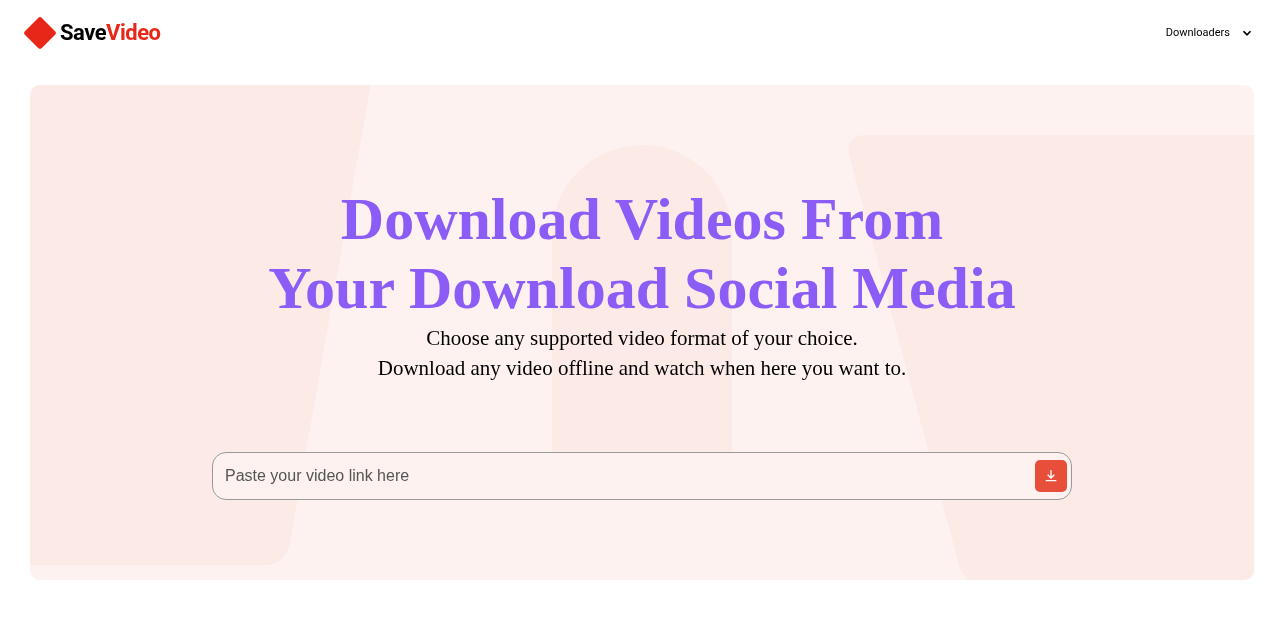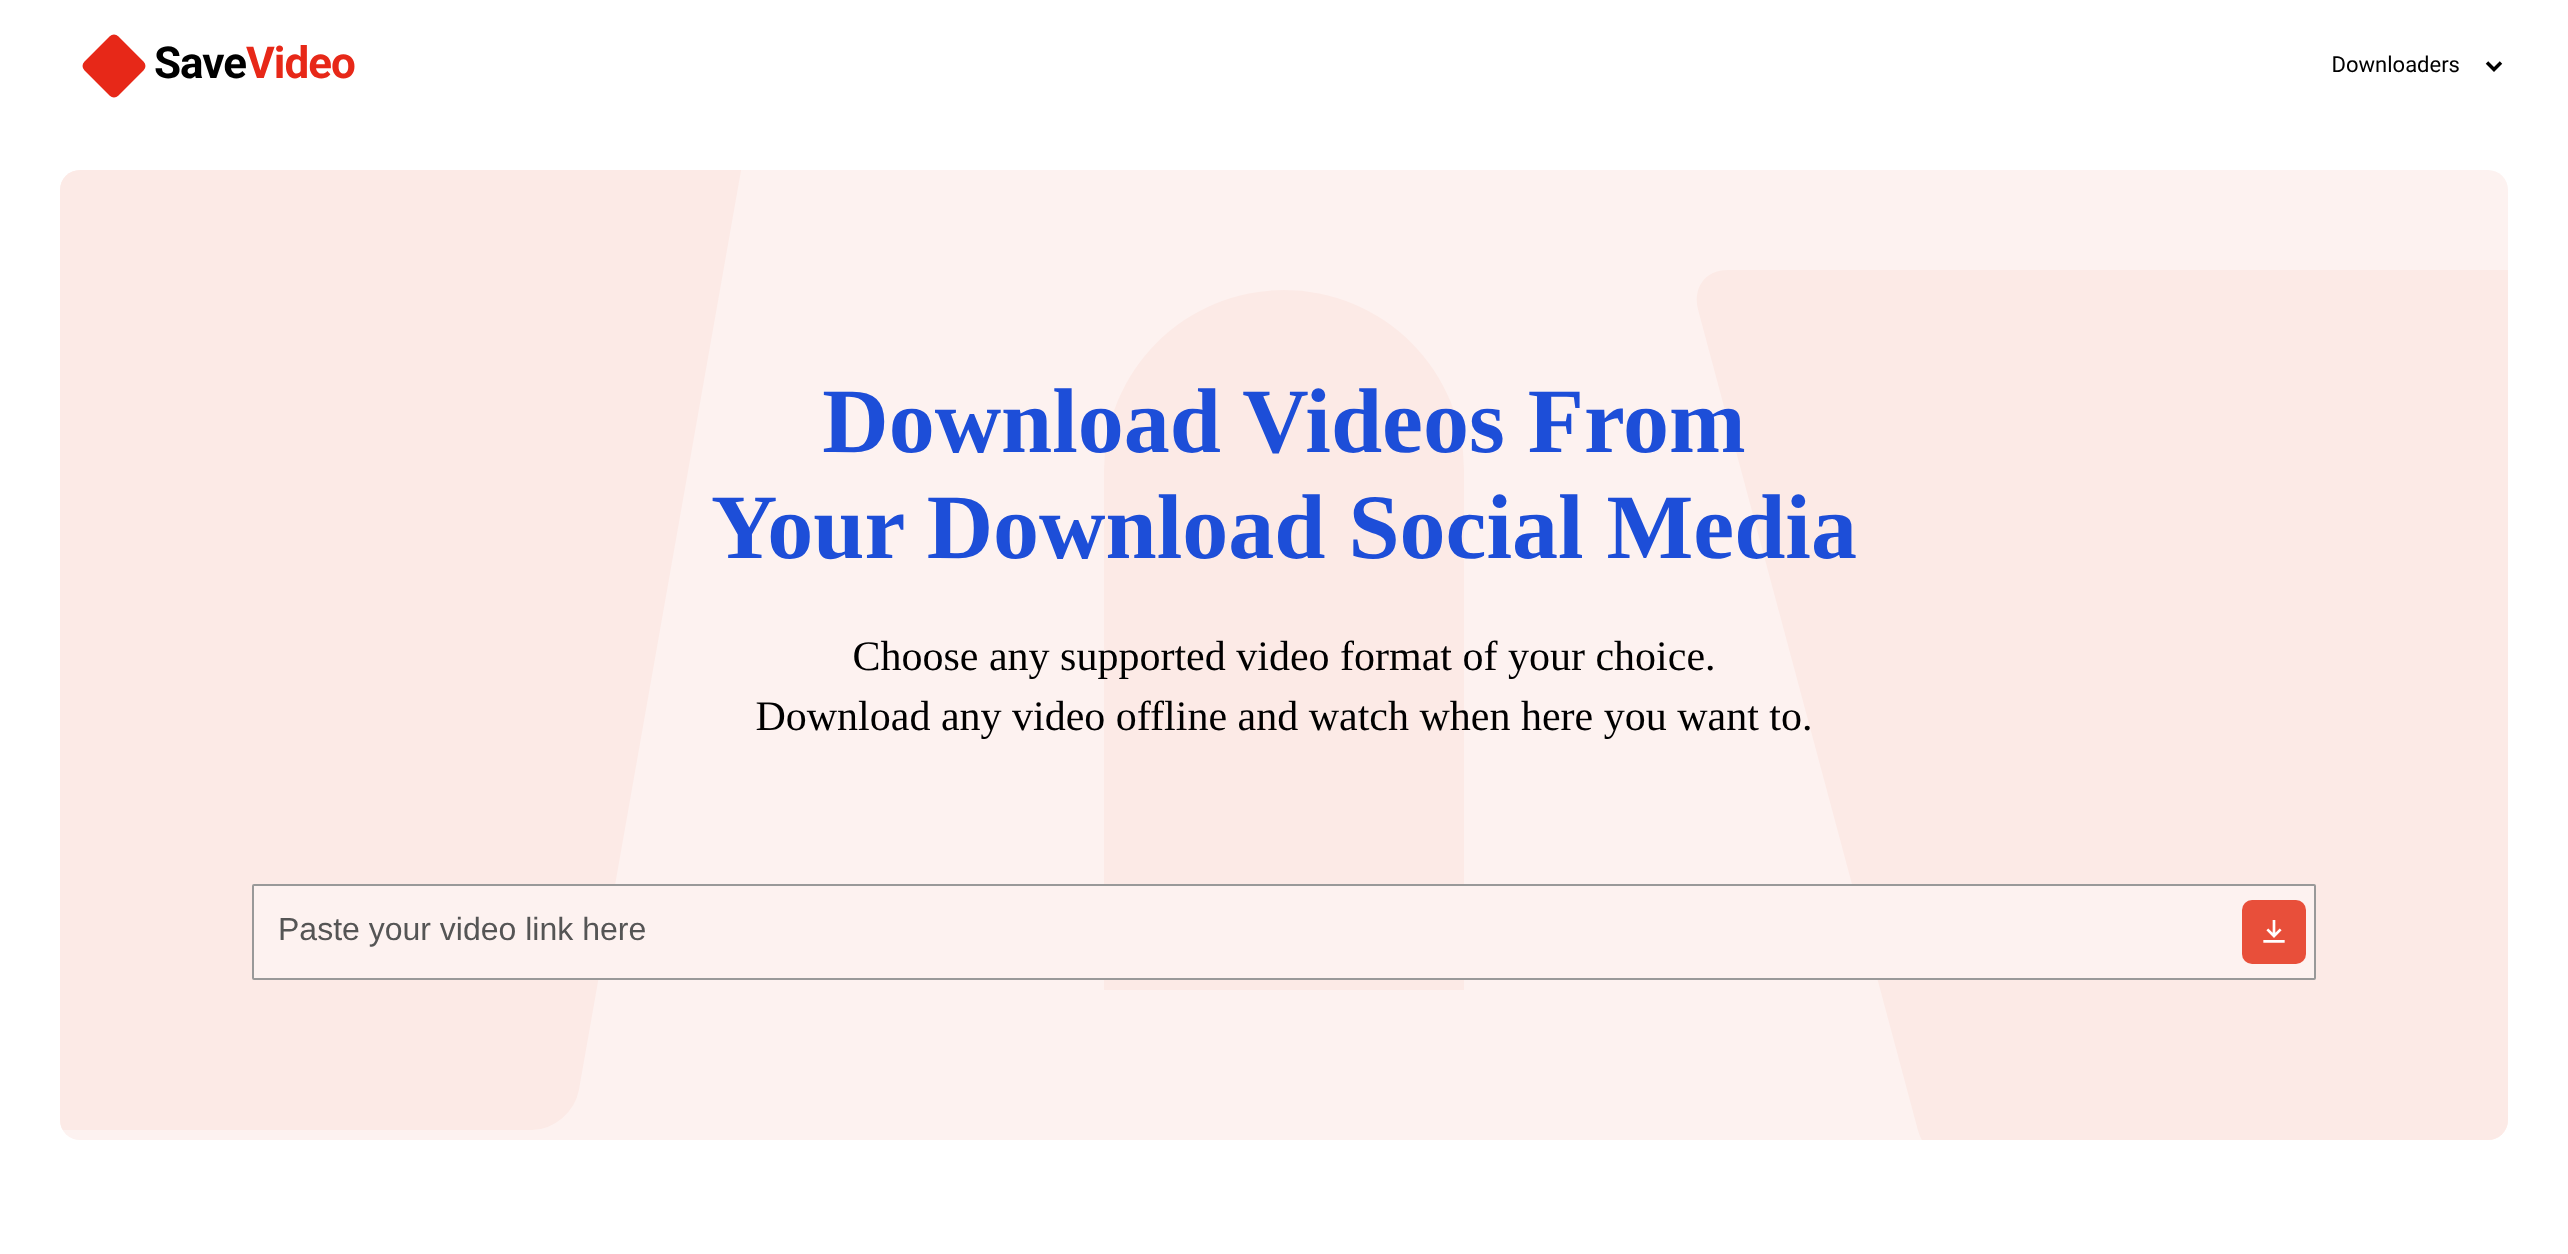--- a/index.html
+++ b/index.html
@@ -13,21 +13,21 @@
       background: #ffffff;
       width: 1284px;
       height: 627px;
       overflow-y: scroll;
     }
     
     .header {
       display: flex;
       justify-content: space-between;
       align-items: center;
-      padding: 20px 30px 20px 45px;
+      padding: 20px 30px 20px 28px;
     }
     
     .logo {
       display: flex;
       align-items: center;
       gap: 4px;
     }
     
     .logo-diamond {
       width: 24px;
@@ -71,46 +71,45 @@
       background: #fdf2f0;
       border-radius: 10px;
       padding: 100px 60px 80px 60px;
       text-align: center;
       position: relative;
       overflow: hidden;
     }
     
     .hero-title {
       font-family: Georgia, "Times New Roman", serif;
-      font-size: 46px;
+      font-size: 60px;
       font-weight: bold;
-      color: #1d4ed8;
+      color: #8b5cf6;
       line-height: 1.15;
-      margin-bottom: 22px;
     }
     
     .hero-subtitle {
       font-family: Georgia, "Times New Roman", serif;
       font-size: 21px;
       color: #000;
       line-height: 1.45;
     }
     
     .input-row {
       margin-top: 68px;
       display: flex;
       justify-content: center;
     }
     
     .input-wrapper {
-      width: 1032px;
+      width: 860px;
       display: flex;
       align-items: center;
       border: 1px solid #999;
-      border-radius: 1px;
+      border-radius: 14px;
       background: #fdf2f0;
       padding: 4px;
     }
     
     .url-input {
       flex: 1;
       border: none;
       background: transparent;
       padding: 10px 8px;
       font-size: 16px;

